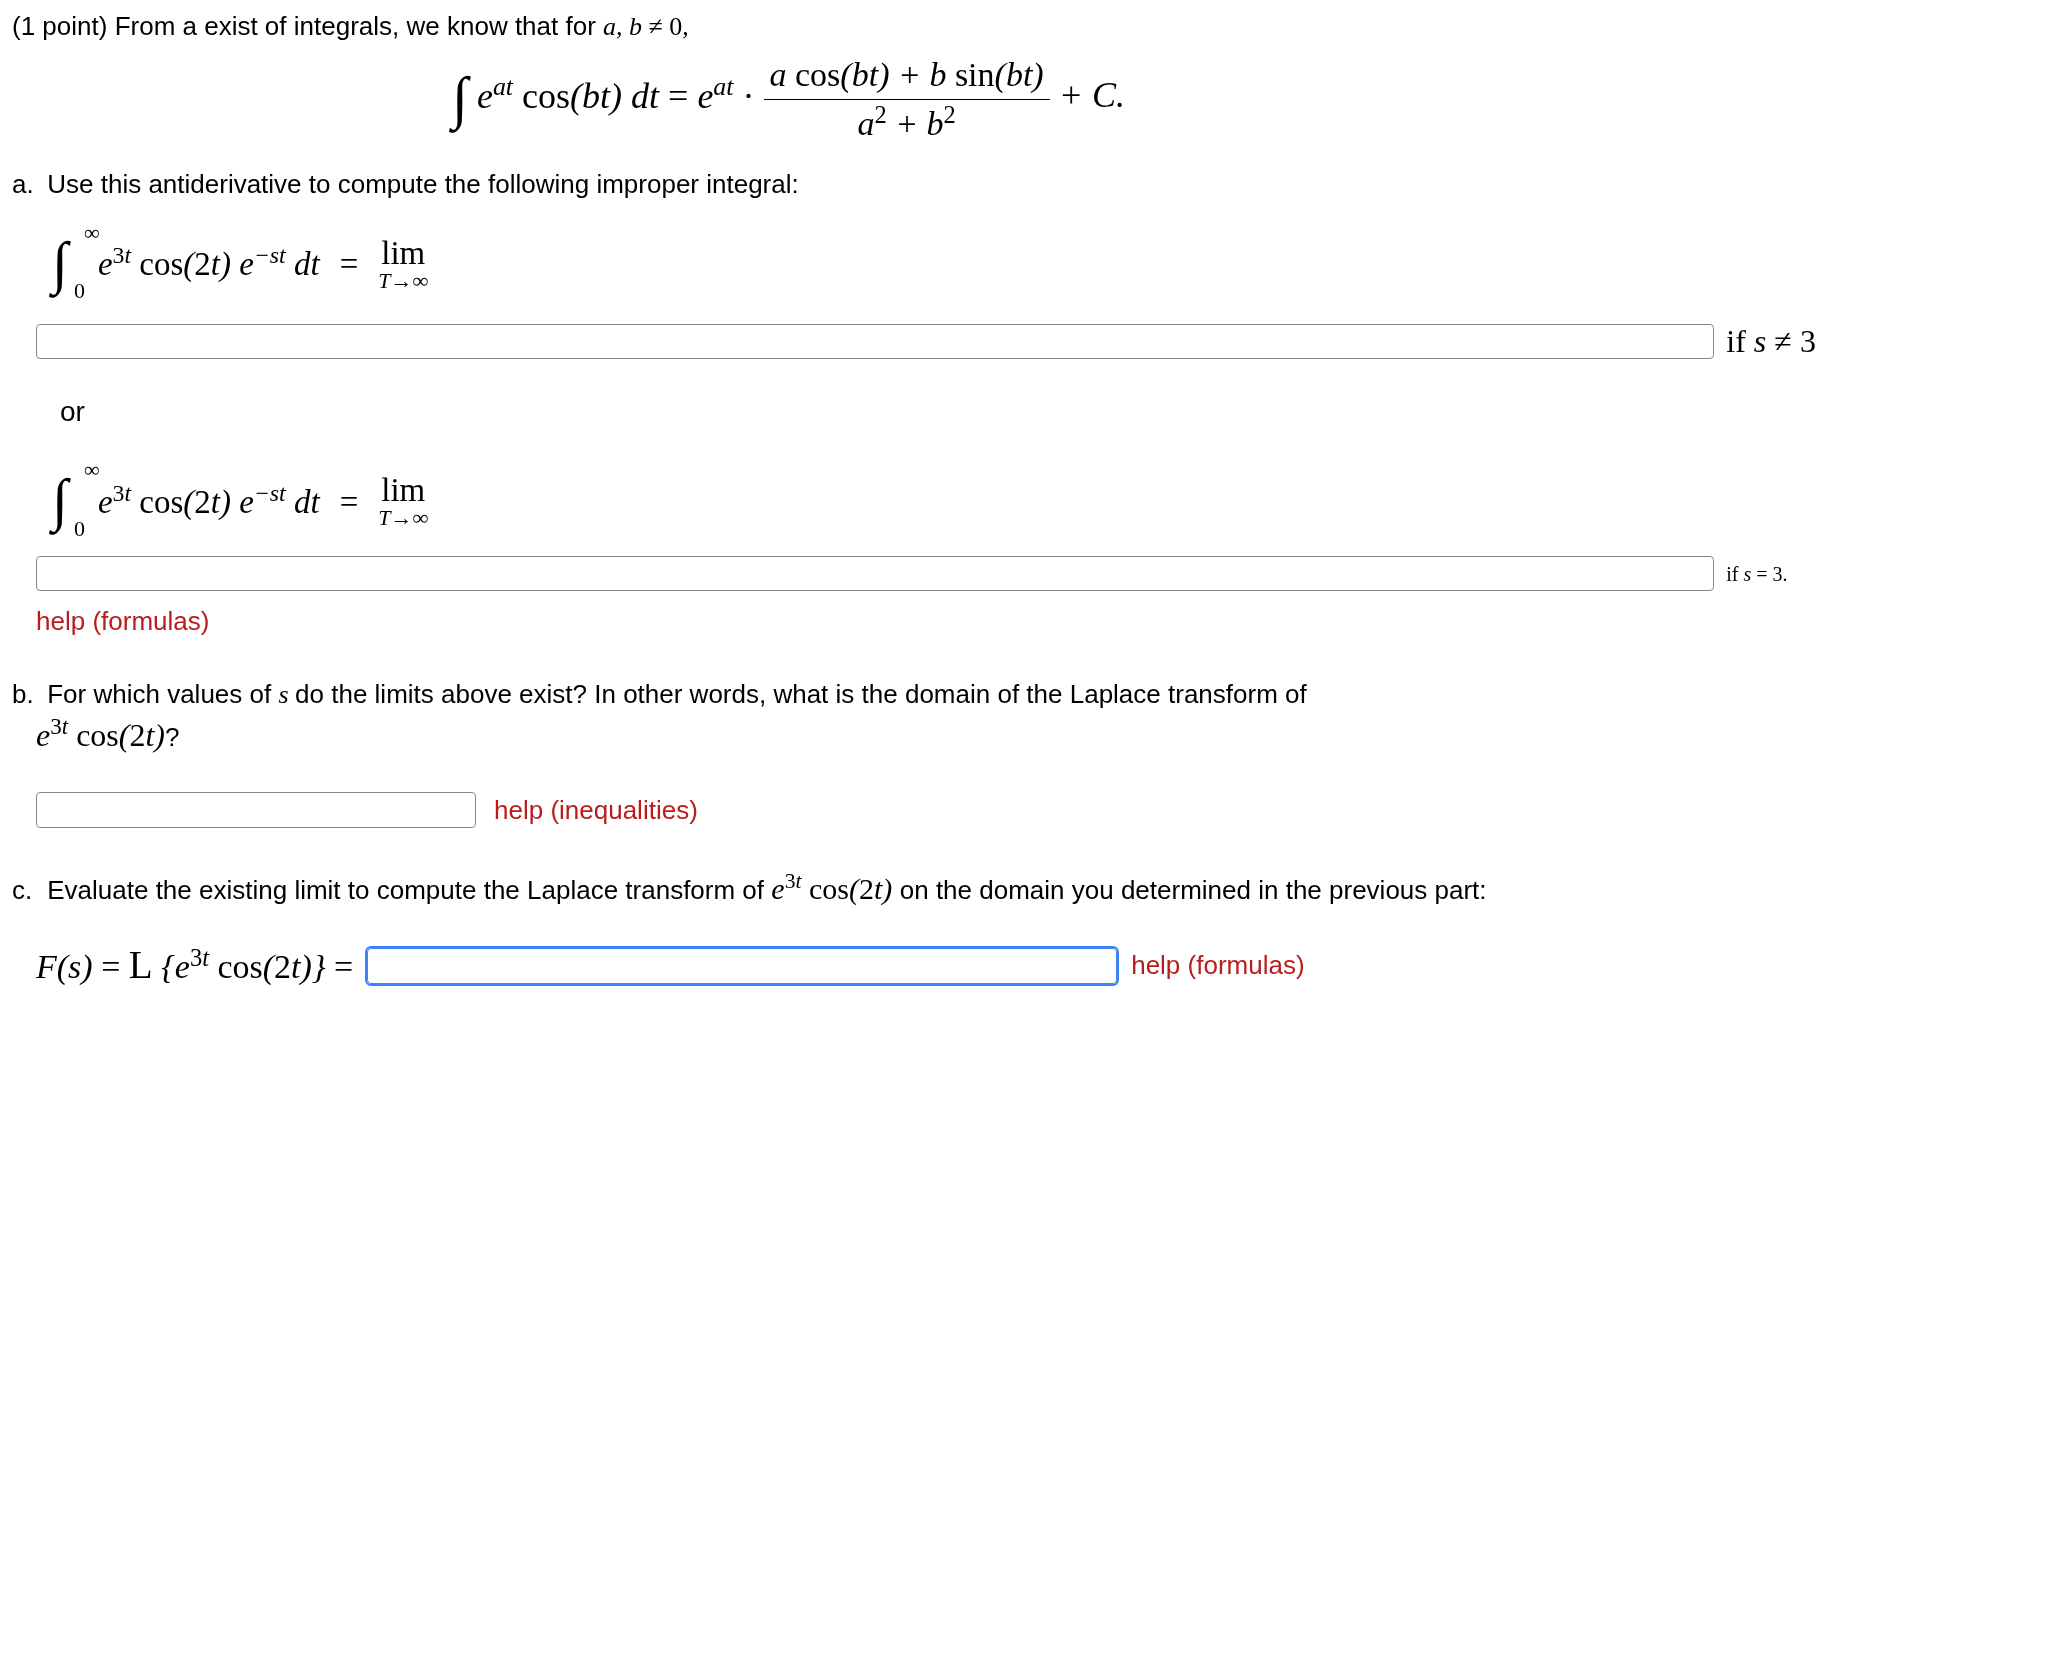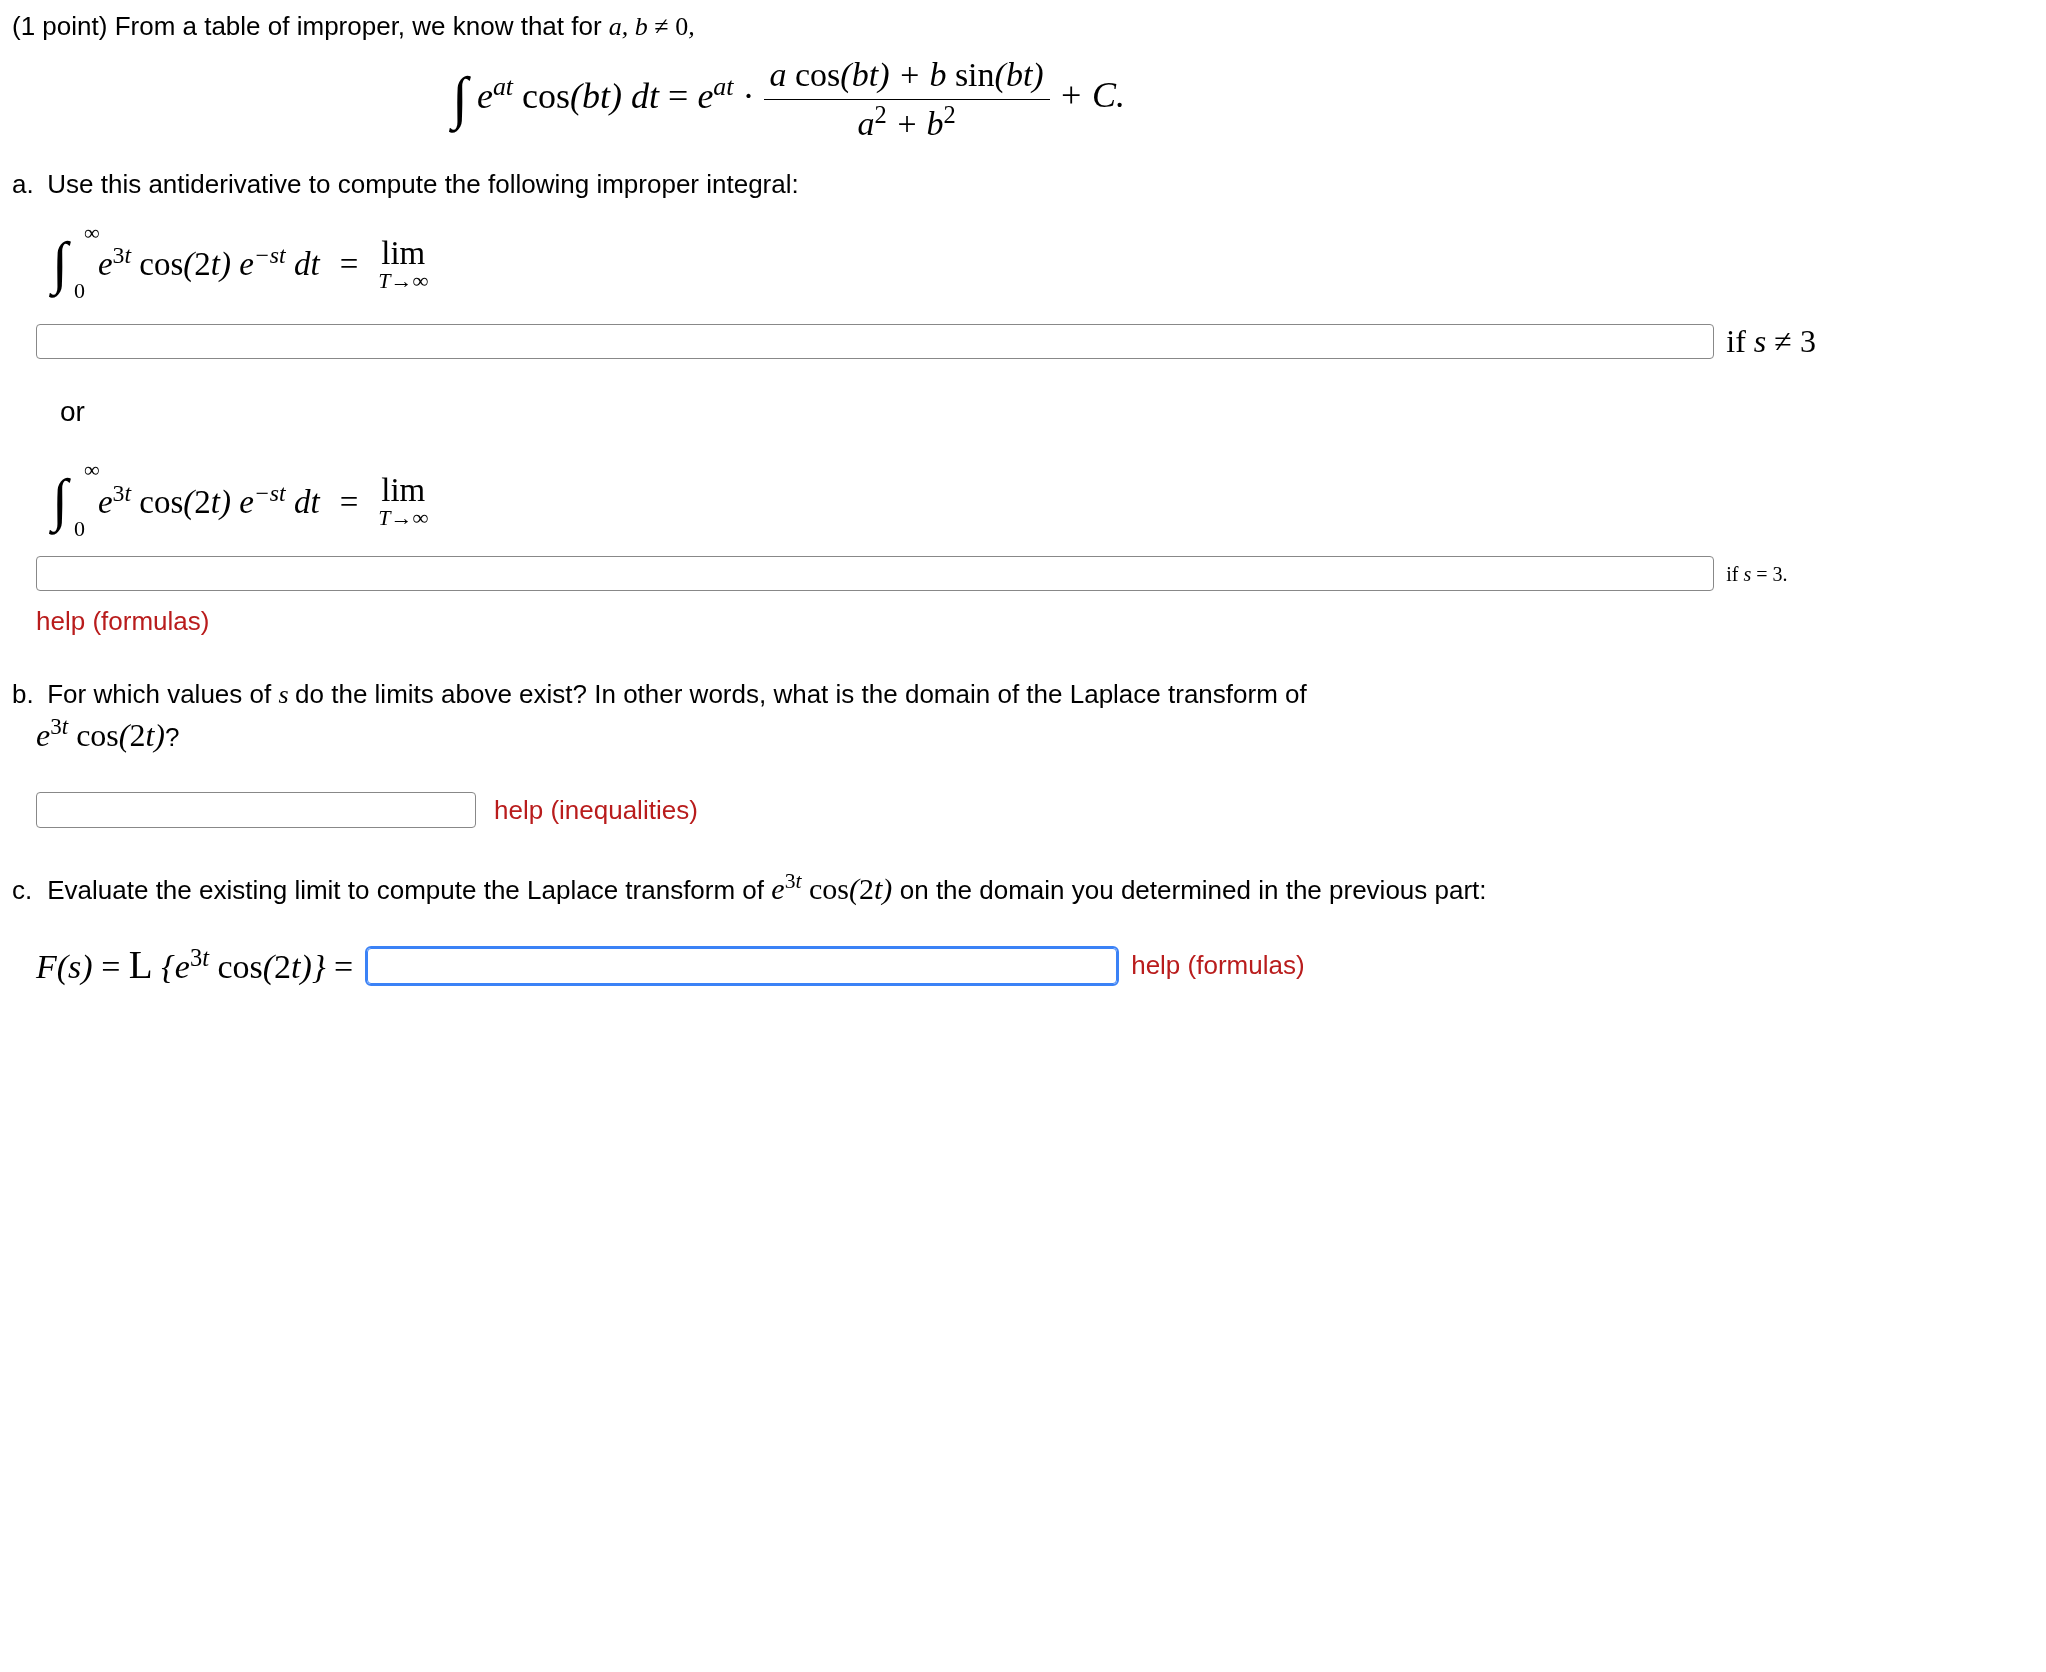--- a/index.html
+++ b/index.html
@@ -160,21 +160,21 @@
   }
 </style>
 </head>
 <body>
 
 
 
 
 <div>
   <span>(1 point)</span>
-  <span>From a table of improper, we know that for</span>
+  <span>From a exist of integrals, we know that for</span>
   <span class="math"> <i>a</i>, <i>b</i> <span class="mathrm">≠ 0</span>,</span>
 </div>
 
 <div class="center-eq" style="padding-left:440px;">
   <span class="big-int">∫</span>
   <span class="math" style="font-size:36px;"> e<sup>at</sup> <span class="mathrm">cos</span>(<i>bt</i>) <i>dt</i> <span class="mathrm">=</span> e<sup>at</sup> <span class="mathrm">·</span> </span>
   <span class="frac" style="font-size:34px;">
     <span class="num"><i>a</i> <span class="mathrm">cos</span>(<i>bt</i>) + <i>b</i> <span class="mathrm">sin</span>(<i>bt</i>)</span>
     <span class="den"><i>a</i><sup><span class="mathrm">2</span></sup> + <i>b</i><sup><span class="mathrm">2</span></sup></span>
   </span>

